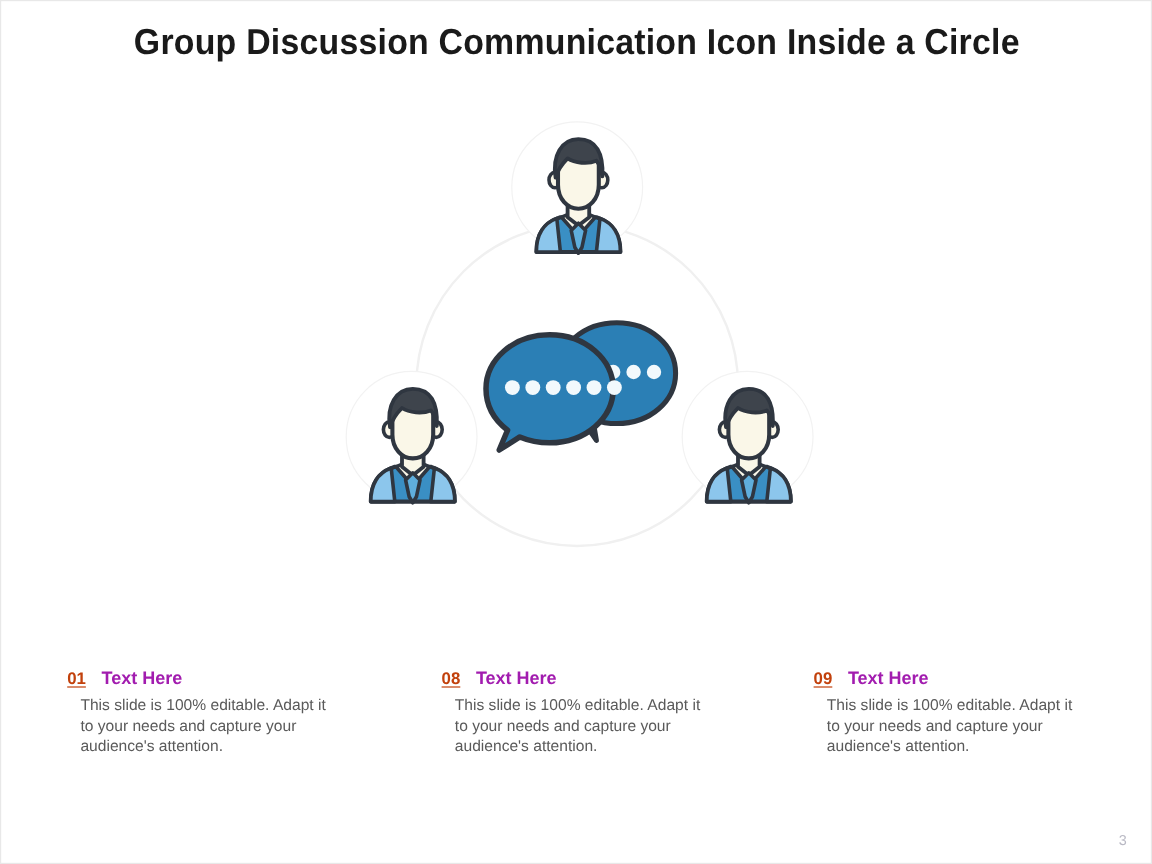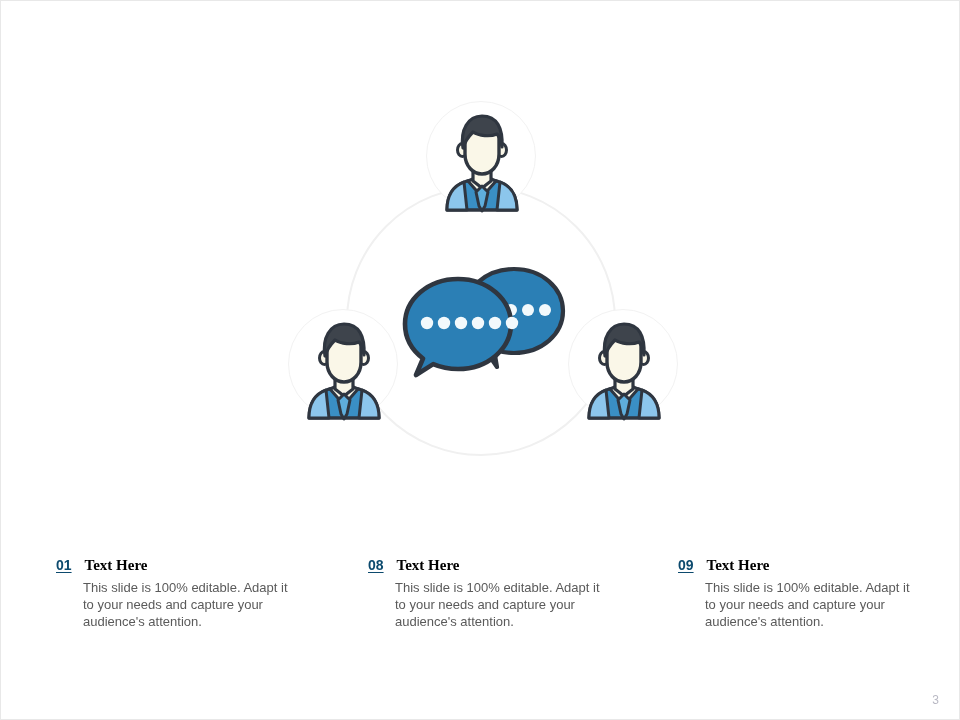--- a/index.html
+++ b/index.html
@@ -122,33 +122,33 @@
     display: flex;
     align-items: baseline;
     gap: 13px;
     margin: 0 0 5px 0;
   }
   .col-num {
     font-family: "Liberation Sans Narrow", "Liberation Sans", sans-serif;
     font-weight: bold;
     font-size: 14px;
     line-height: 16px;
-    color: #0c4a6e;
+    color: #c2410c;
     text-decoration: underline;
     text-underline-offset: 2px;
   }
   .col-title {
-    font-family: Liberation Serif, serif;
+    font-family: Liberation Sans, sans-serif;
     font-weight: bold;
     font-size: 15px;
     line-height: 17px;
-    color: #000000;
+    color: #a21caf;
   }
   .col-body {
-    margin: 0 0 0 27px;
+    margin: 0 0 0 11px;
     font-family: "Liberation Sans Narrow", "Liberation Sans", sans-serif;
     font-size: 13px;
     line-height: 17px;
     color: #5a5a5a;
     width: 205px;
   }
 
   
   .page-number {
     position: absolute;
@@ -157,20 +157,23 @@
     font-family: "Liberation Sans", sans-serif;
     font-size: 12px;
     color: #b9b9c4;
   }
 </style>
 </head>
 <body>
 
 <div class="slide">
 
+  <div class="title-bar">
+    <span class="slide-title">Group Discussion Communication Icon Inside a Circle</span>
+  </div>
 
   <div class="graphic">
     <div class="graphic-inner">
 
       <div class="big-circle"></div>
 
       <div class="bubbles">
         <svg viewBox="0 0 170 120" xmlns="http://www.w3.org/2000/svg">
 
           <g>

